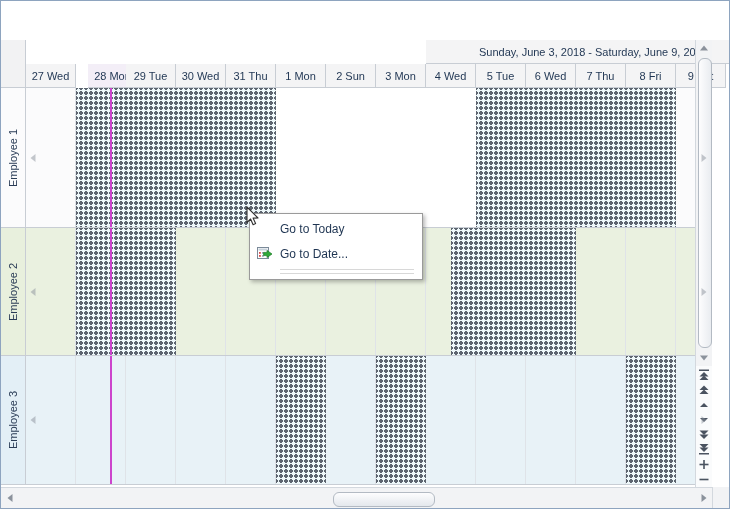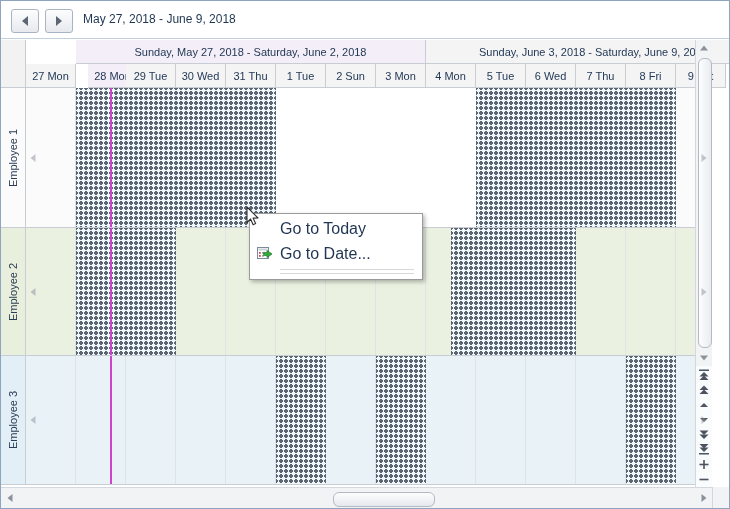--- a/index.html
+++ b/index.html
@@ -101,61 +101,51 @@
   #hthumb{position:absolute;left:332px;top:4px;width:100px;height:13px;
      border:1px solid #b3bac3;border-radius:6px;
      background:linear-gradient(#fdfdfe,#e4e8ed);cursor:pointer;}
   #corner-box{position:absolute;right:0;bottom:0;width:17px;height:21px;background:#f2f3f5;border-left:1px solid #d3d8de;box-sizing:border-box;}
 
   
   #ctxmenu{position:absolute;left:248px;top:212px;width:172px;
      background:#ffffff;border:1px solid #9a9a9a;
      box-shadow:2px 2px 4px rgba(0,0,0,.28);z-index:50;padding:2px 0;}
   .mi{position:relative;height:25px;display:flex;align-items:center;cursor:pointer;}
-  .mi .mtext{position:absolute;left:30px;font-size:16px;color:#1f3552;white-space:nowrap;}
+  .mi .mtext{position:absolute;left:30px;font-size:12px;color:#1f3552;white-space:nowrap;}
   .mi .arrow{position:absolute;right:11px;top:50%;transform:translateY(-50%);
      width:0;height:0;border-top:4px solid transparent;border-bottom:4px solid transparent;border-left:5px solid #1f3552;}
   .mi .micon{position:absolute;left:7px;top:50%;transform:translateY(-50%);width:16px;height:16px;}
   .msep{height:1px;margin:3px 8px 3px 30px;background:#d8d8d8;}
 
   
   #cursor{position:absolute;left:245px;top:205px;z-index:60;pointer-events:none;}
 </style>
 </head>
 <body>
 
 <div id="app">
 
-  <div id="toolbar">
-    <div class="navbtn prev">
-      <span class="tri"></span>
-    </div>
-    <div class="navbtn next">
-      <span class="tri"></span>
-    </div>
-    <div id="range-label">May 27, 2018 - June 9, 2018</div>
-  </div>
 
   <div id="hdr-corner"></div>
 
   <div id="week-row">
-      <div class="weekcell" style="left: 50px; width: 350px;">Sunday, May 27, 2018 - Saturday, June 2, 2018</div>
       <div class="weekcell plain" style="left: 400px; width: 336px;">Sunday, June 3, 2018 - Saturday, June 9, 2018</div>
     </div>
 
   <div id="day-row">
-      <div class="daycell" style="left: 0px; width: 50px;">27 Mon</div>
+      <div class="daycell" style="left: 0px; width: 50px;">27 Wed</div>
       <div class="daycell hl" style="left: 62px; width: 50px;">28 Mon</div>
       <div class="daycell" style="left: 100px; width: 50px;">29 Tue</div>
       <div class="daycell" style="left: 150px; width: 50px;">30 Wed</div>
       <div class="daycell" style="left: 200px; width: 50px;">31 Thu</div>
-      <div class="daycell" style="left: 250px; width: 50px;">1 Tue</div>
+      <div class="daycell" style="left: 250px; width: 50px;">1 Mon</div>
       <div class="daycell" style="left: 300px; width: 50px;">2 Sun</div>
       <div class="daycell" style="left: 350px; width: 50px;">3 Mon</div>
-      <div class="daycell" style="left: 400px; width: 50px;">4 Mon</div>
+      <div class="daycell" style="left: 400px; width: 50px;">4 Wed</div>
       <div class="daycell" style="left: 450px; width: 50px;">5 Tue</div>
       <div class="daycell" style="left: 500px; width: 50px;">6 Wed</div>
       <div class="daycell" style="left: 550px; width: 50px;">7 Thu</div>
       <div class="daycell" style="left: 600px; width: 50px;">8 Fri</div>
       <div class="daycell" style="left: 650px; width: 50px;">9 Sat</div>
     </div>
 
   <div id="body">
       <div class="res-row" style="top: 0px; height: 140px; background: rgb(251, 251, 252);">
         <div class="res-head" style="background: rgb(251, 251, 252);">

